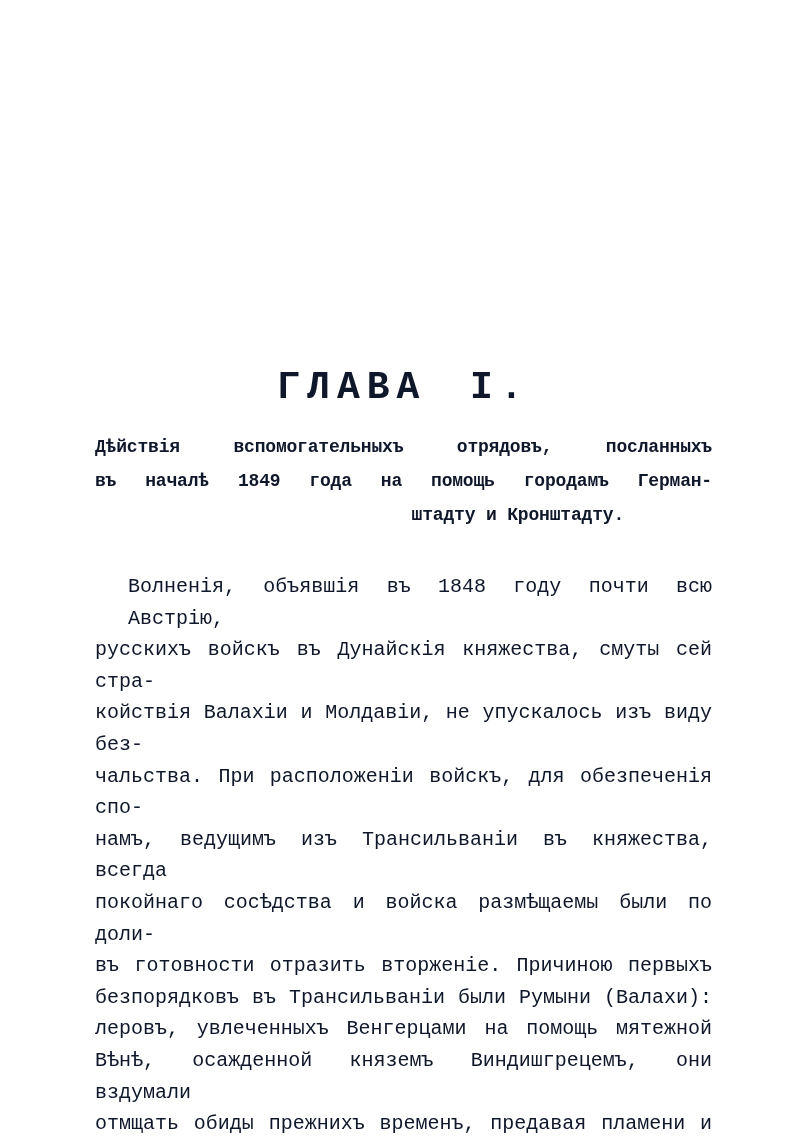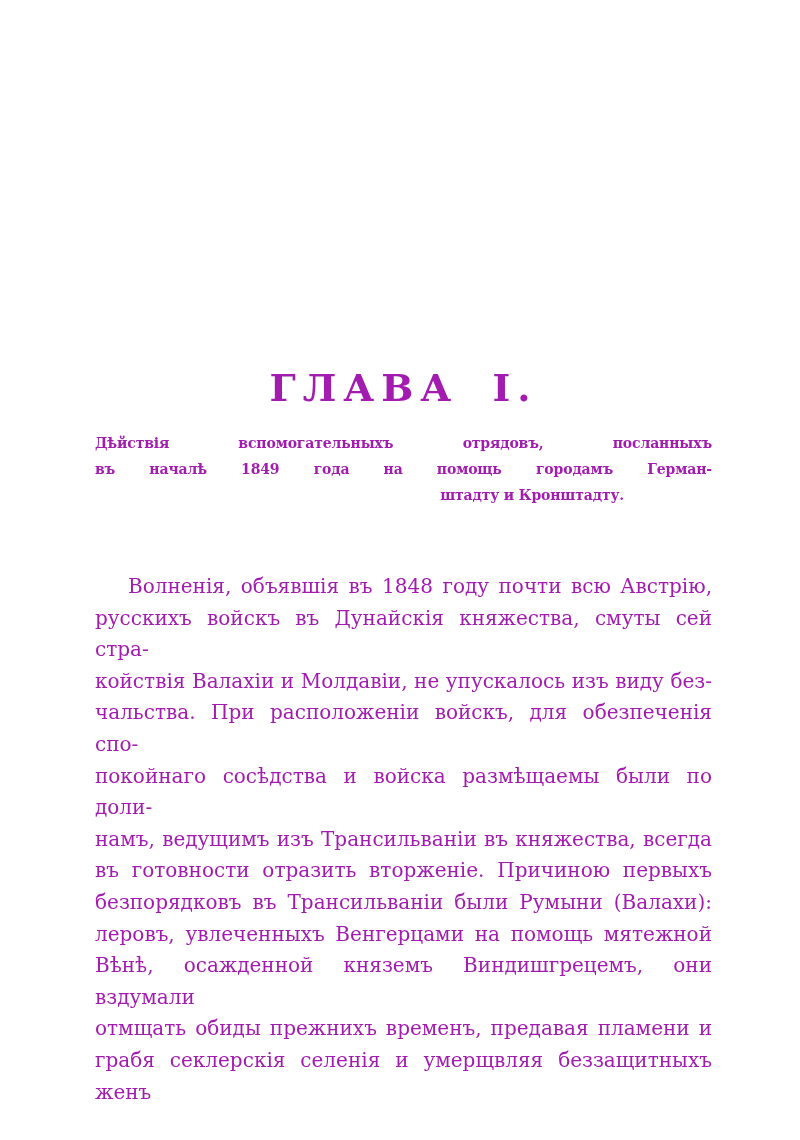--- a/index.html
+++ b/index.html
@@ -6,44 +6,45 @@
     margin: 0;
     padding: 0;
     background: #ffffff;
     font-family: "DejaVu Serif", serif;
   }
   .scan-page {
     position: relative;
     width: 800px;
     height: 1140px;
     background: #ffffff;
-    color: #a21caf;
+    color: #0f172a;
     overflow: hidden;
+    font-family: Liberation Mono, monospace;
   }
   .chapter-heading {
     position: absolute;
     top: 366px;
     left: 95px;
     width: 617px;
     text-align: center;
     font-size: 38px;
     font-weight: bold;
     letter-spacing: 7px;
     word-spacing: 14px;
     line-height: 44px;
     white-space: nowrap;
   }
   .chapter-subtitle {
     position: absolute;
     top: 430px;
     left: 95px;
     width: 617px;
-    font-size: 14px;
+    font-size: 18px;
     font-weight: bold;
-    line-height: 26px;
+    line-height: 34px;
     letter-spacing: -0.01em;
   }
   .subtitle-line-justified {
     text-align: justify;
     text-align-last: justify;
   }
   .subtitle-line-centered {
     text-align: right;
     padding-right: 88px;
   }
@@ -74,22 +75,22 @@
     <div class="subtitle-line-justified">Дѣйствія вспомогательныхъ отрядовъ, посланныхъ</div>
     <div class="subtitle-line-justified">въ началѣ 1849 года на помощь городамъ Герман-</div>
     <div class="subtitle-line-centered">штадту и Кронштадту.</div>
   </div>
 
   <div class="body-text">
     <div class="body-line first-line">Волненія, объявшія въ 1848 году почти всю Австрію,</div>
     <div class="body-line">русскихъ войскъ въ Дунайскія княжества, смуты сей стра-</div>
     <div class="body-line">койствія Валахіи и Молдавіи, не упускалось изъ виду без-</div>
     <div class="body-line">чальства. При расположеніи войскъ, для обезпеченія спо-</div>
+    <div class="body-line">намъ, ведущимъ изъ Трансильваніи въ княжества, всегда</div>
     <div class="body-line">покойнаго сосѣдства и войска размѣщаемы были по доли-</div>
-    <div class="body-line">намъ, ведущимъ изъ Трансильваніи въ княжества, всегда</div>
     <div class="body-line">въ готовности отразить вторженіе. Причиною первыхъ</div>
     <div class="body-line">безпорядковъ въ Трансильваніи были Румыни (Валахи):</div>
     <div class="body-line">леровъ, увлеченныхъ Венгерцами на помощь мятежной</div>
     <div class="body-line">Вѣнѣ, осажденной княземъ Виндишгрецемъ, они вздумали</div>
     <div class="body-line">отмщать обиды прежнихъ временъ, предавая пламени и</div>
     <div class="body-line">грабя секлерскія селенія и умерщвляя беззащитныхъ женъ</div>
 
   </div>
 
 </div>

